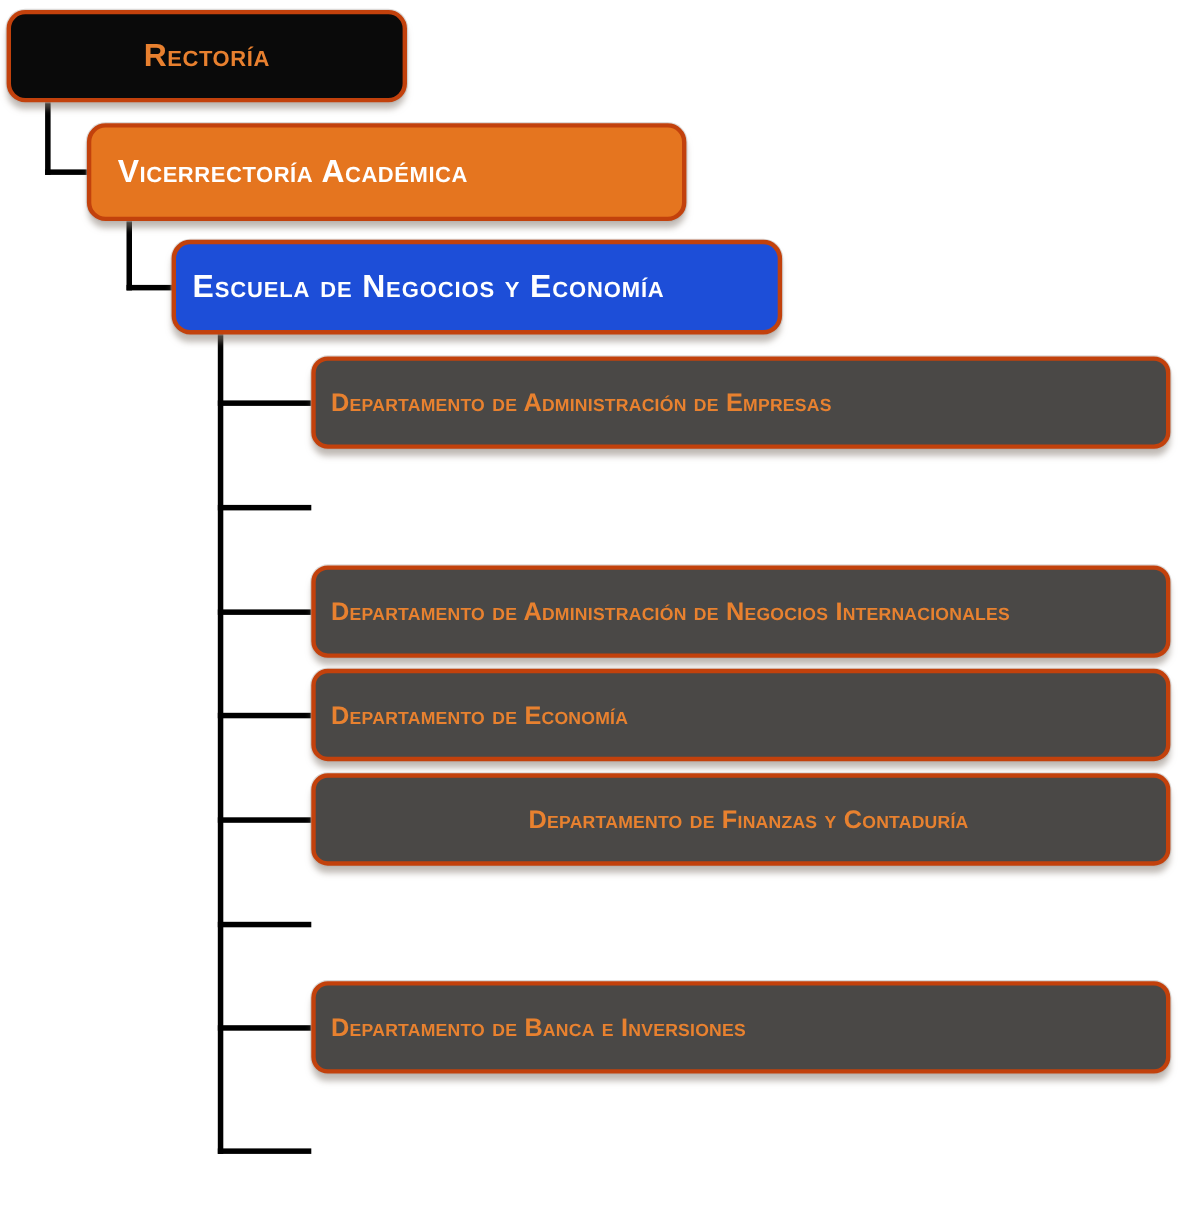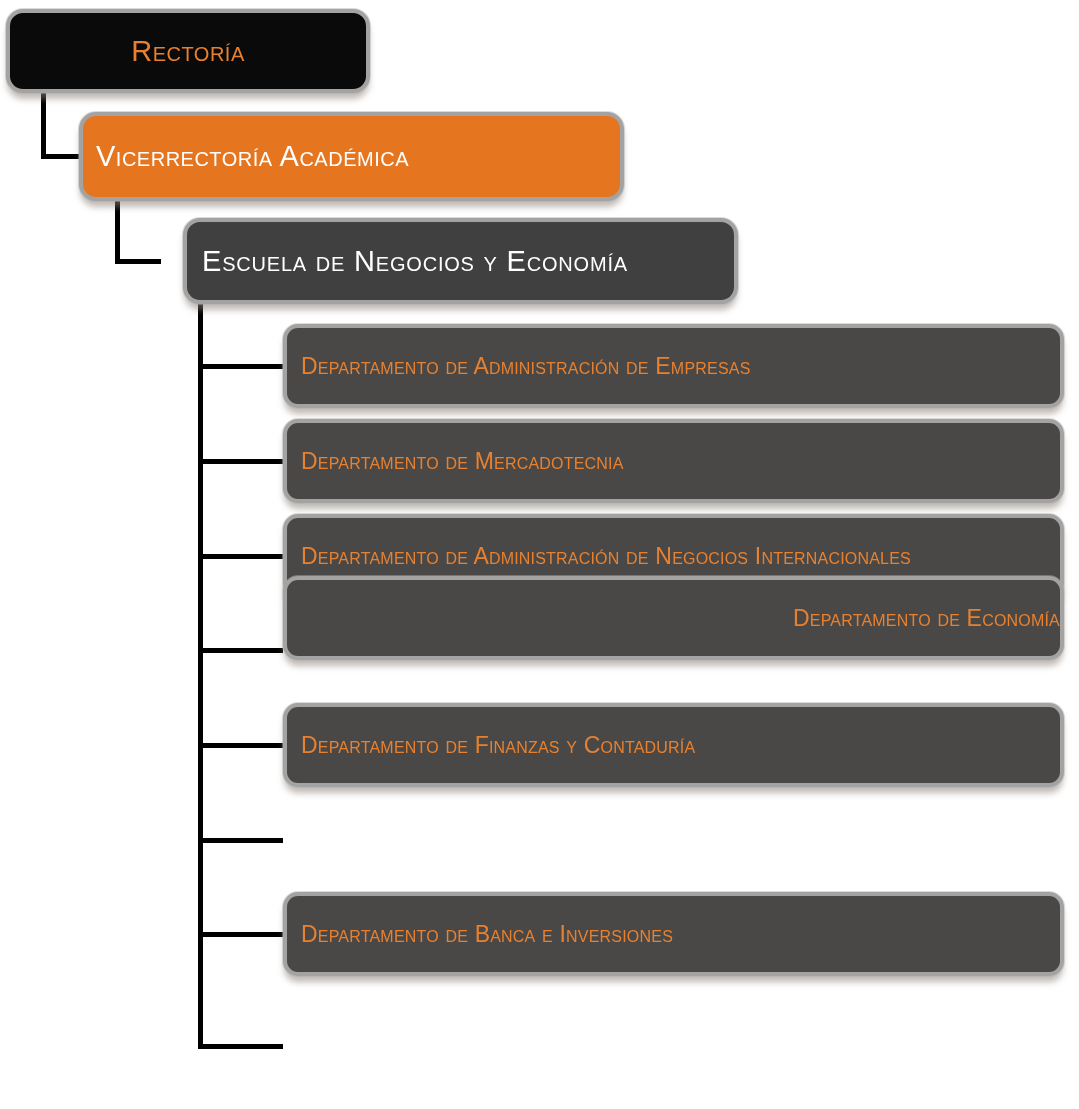--- a/index.html
+++ b/index.html
@@ -12,27 +12,27 @@
     position: relative;
     width: 1079px;
     height: 1109px;
     background: #ffffff;
     overflow: hidden;
   }
   
   .node {
     position: absolute;
     box-sizing: border-box;
-    border: 4px solid #a3a3a3;
+    border: 4px solid #c2410c;
     border-radius: 17px;
     box-shadow: 0 0 0 1px rgba(180,174,168,0.45),
                 0 7px 6px -1px rgba(140,130,120,0.55);
     display: flex;
     align-items: center;
-    font-weight: normal;
+    font-weight: bold;
     font-variant: small-caps;
     line-height: 1.05;
   }
   .node .node-label {
     display: block;
     width: 100%;
   }
   .node-rectoria {
     left: 6px; top: 9px; width: 364px; height: 84px;
     background: #0a0a0a;
@@ -40,46 +40,45 @@
     justify-content: center;
     text-align: center;
     font-size: 29px;
     letter-spacing: 0.5px;
   }
   .node-vicerrectoria {
     left: 79px; top: 112px; width: 545px; height: 89px;
     background: #e5751f;
     color: #ffffff;
     font-size: 29px;
-    padding-left: 13px;
+    padding-left: 24px;
     letter-spacing: 0.5px;
   }
   .node-escuela {
     left: 156px; top: 218px; width: 555px; height: 86px;
-    background: #404040;
+    background: #1d4ed8;
     color: #ffffff;
     font-size: 29px;
     padding-left: 15px;
     letter-spacing: 0.8px;
-    margin-left: 27px;
   }
   .node-department {
     left: 283px; width: 781px; height: 84px;
     background: #4a4846;
     color: #e8812f;
     font-size: 23px;
     padding-left: 14px;
     letter-spacing: 0.2px;
     border-radius: 15px;
   }
   .d1 { top: 324px; }
   .d2 { top: 419px; }
   .d3 { top: 514px; justify-content: center; }
-  .d4 { top: 576px; text-align: right; }
-  .d5 { top: 703px; }
+  .d4 { top: 608px; }
+  .d5 { top: 703px; text-align: center; }
   .d6 { top: 798px; }
   .d7 { top: 892px; }
   .d8 { top: 1004px; }
   
   .elbow {
     position: absolute;
     border-left: 5px solid #000000;
     border-bottom: 5px solid #000000;
   }
   .elbow-1 { left: 41px; top: 93px;  width: 38px; height: 61px; }
@@ -130,23 +129,20 @@
     <span class="node-label">Vicerrectoría Académica</span>
   </div>
 
   <div class="node node-escuela">
     <span class="node-label">Escuela de Negocios y Economía</span>
   </div>
 
   <div class="node node-department d1">
     <span class="node-label">Departamento de Administración de Empresas</span>
   </div>
-  <div class="node node-department d2">
-    <span class="node-label">Departamento de Mercadotecnia</span>
-  </div>
   <div class="node node-department d3">
     <span class="node-label">Departamento de Administración de Negocios Internacionales</span>
   </div>
   <div class="node node-department d4">
     <span class="node-label">Departamento de Economía</span>
   </div>
   <div class="node node-department d5">
     <span class="node-label">Departamento de Finanzas y Contaduría</span>
   </div>
   <div class="node node-department d7">

